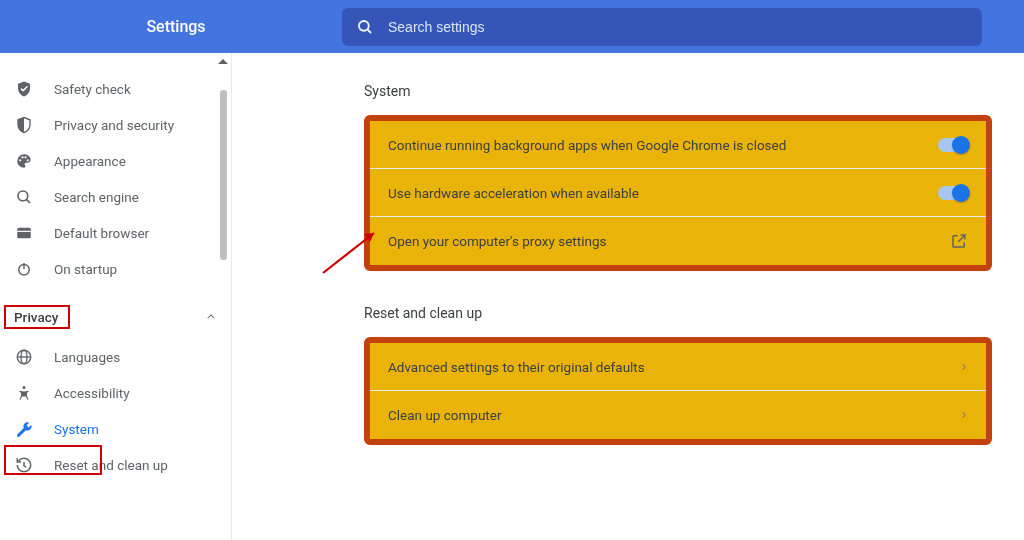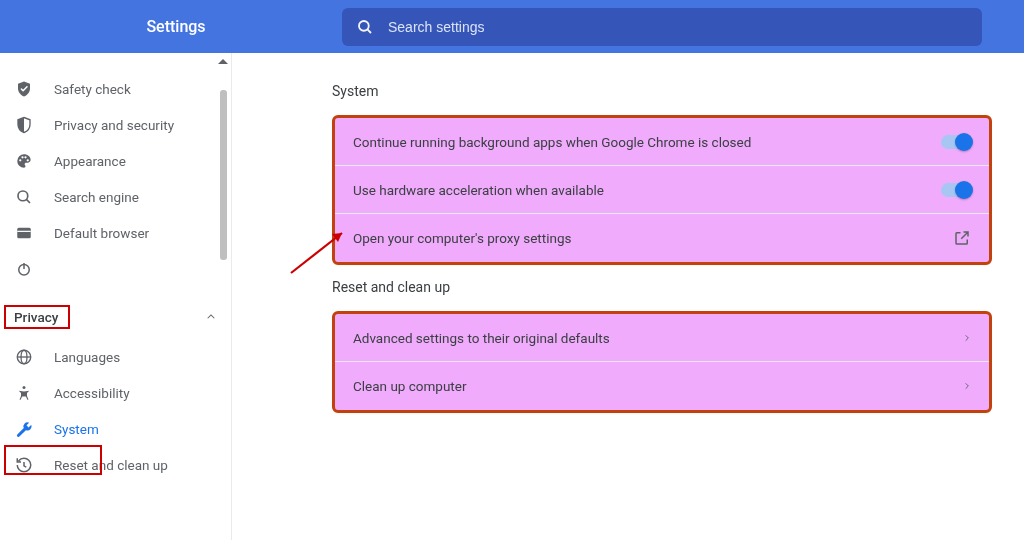--- a/index.html
+++ b/index.html
@@ -48,20 +48,21 @@
     color: #fff;
     font-size: 14px;
     width: 100%;
   }
   .search-box input::placeholder { color: #dbe4f7; }
 
   
   .body {
     display: flex;
     height: calc(540px - 53px);
+    gap: 32px;
   }
   .sidebar {
     width: 232px;
     padding-top: 18px;
     position: relative;
     border-right: 1px solid #e8eaed;
   }
 
   .sb-row {
     display: flex;
@@ -137,25 +138,25 @@
     overflow: hidden;
     position: relative;
   }
   .section-title {
     font-size: 14px;
     color: #3c4043;
     margin-bottom: 16px;
     font-weight: 400;
   }
   .card {
-    background: #f0abfc;
-    border: 3px solid #c2410c;
+    background: #eab308;
+    border: 6px solid #c2410c;
     border-radius: 6px;
     box-shadow: 0 1px 2px rgba(0,0,0,.03);
-    margin-bottom: 14px;
+    margin-bottom: 34px;
   }
   .card-row {
     display: flex;
     align-items: center;
     min-height: 48px;
     padding: 0 18px;
     border-bottom: 1px solid #e8eaed;
     font-size: 13.5px;
     color: #3c4043;
     cursor: pointer;
@@ -262,20 +263,21 @@
       <span class="label">Default browser</span>
     </div>
 
     <div class="sb-row">
       <span class="ic">
         <svg width="18" height="18" viewBox="0 0 24 24" fill="none" stroke="currentColor" stroke-width="2">
             <circle cx="12" cy="13" r="7"></circle>
             <line x1="12" y1="4" x2="12" y2="12"></line>
           </svg>
       </span>
+      <span class="label">On startup</span>
     </div>
 
     <div style="height:12px"></div>
 
     <div class="sb-section">
       <span class="label">Privacy</span>
       <span class="chev">
         <svg width="10" height="10" viewBox="0 0 24 24">
             <path d="M4 15l8-8 8 8" stroke="currentColor" stroke-width="2.5" fill="none"></path>
           </svg>

